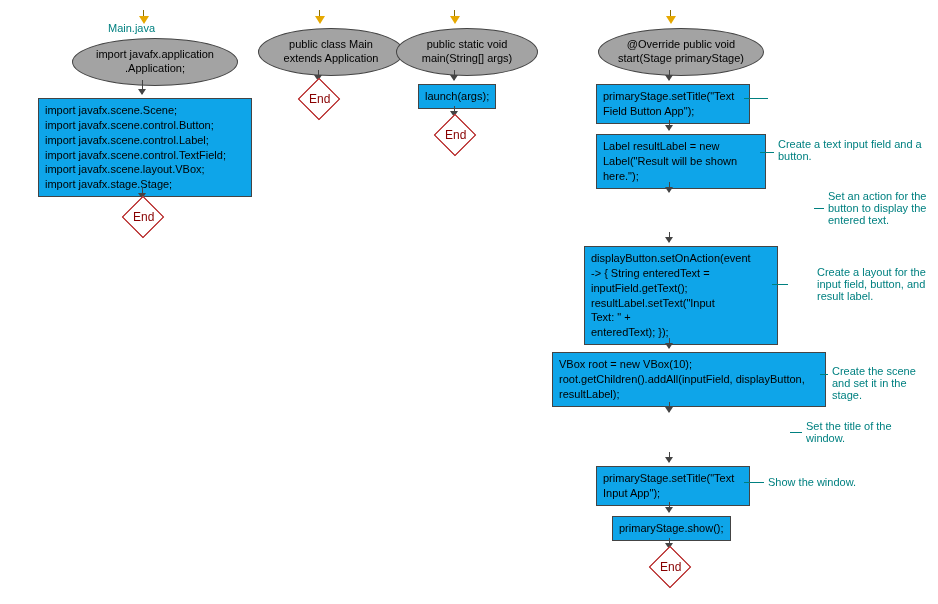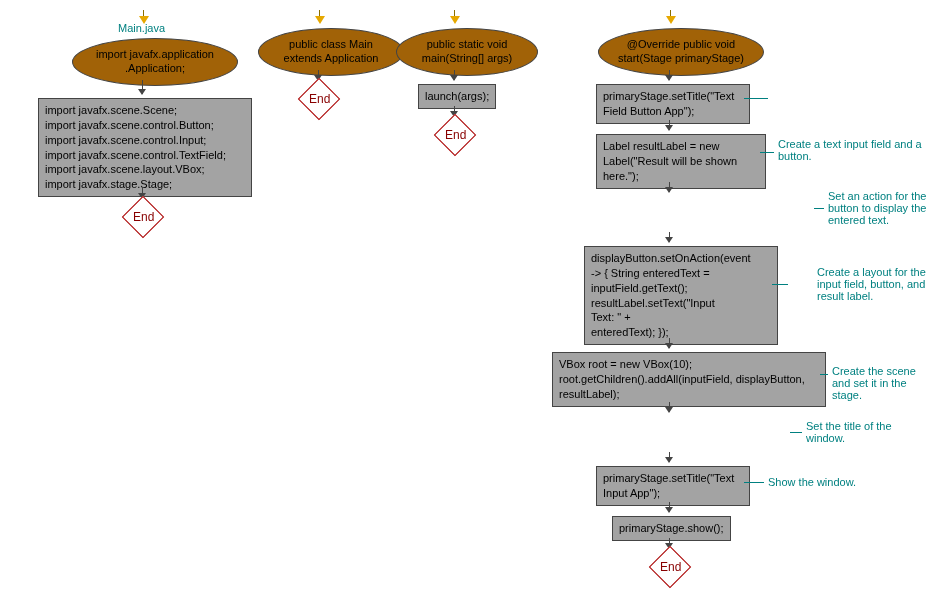--- a/index.html
+++ b/index.html
@@ -34,30 +34,30 @@
     color: #008080;
     position: absolute;
     font-size: 11px;
   }
   
   .ellipse {
     border: 1px solid #444;
     border-radius: 50%;
     padding: 6px 12px;
     text-align: center;
-    background: #a16207;
+    background: #a3a3a3;
     line-height: 1.25;
     display: flex;
     align-items: center;
     justify-content: center;
   }
   
   .codebox {
     border: 1px solid #444;
-    background: #a3a3a3;
+    background: #0ea5e9;
     padding: 4px 6px;
     line-height: 1.35;
     font-size: 11px;
   }
   
   .end-diamond {
     width: 28px; height: 28px;
     border: 1px solid #a00;
     transform: rotate(45deg);
     background: #fff;
@@ -99,30 +99,30 @@
   }
   
   .pos { position:absolute; }
 </style>
 </head>
 <body>
 
 <div class="container">
 
   <div class="start-arrow pos" style="left:131px; top:8px;"></div>
-  <div class="label-green pos" style="left:110px; top:14px;">Main.java</div>
+  <div class="label-green pos" style="left:100px; top:14px;">Main.java</div>
   <div class="ellipse pos" style="left:64px; top:30px; width:140px; height:34px;">
     <span style="white-space:pre-line;">import javafx.application
 .Application;</span>
   </div>
   <div class="varrow" style="left:134px; top:72px; height:14px;"></div>
   <div class="codebox pos" style="left:30px; top:90px; width:200px;">
     <span style="white-space:pre-line;">import javafx.scene.Scene;
 import javafx.scene.control.Button;
-import javafx.scene.control.Input;
+import javafx.scene.control.Label;
 import javafx.scene.control.TextField;
 import javafx.scene.layout.VBox;
 import javafx.stage.Stage;</span>
   </div>
   <div class="varrow" style="left:134px; top:180px; height:10px;"></div>
   <div class="end-diamond-wrap" style="left:120px; top:194px;">
     <div class="end-diamond"></div>
     <div class="end-text">End</div>
   </div>
 

